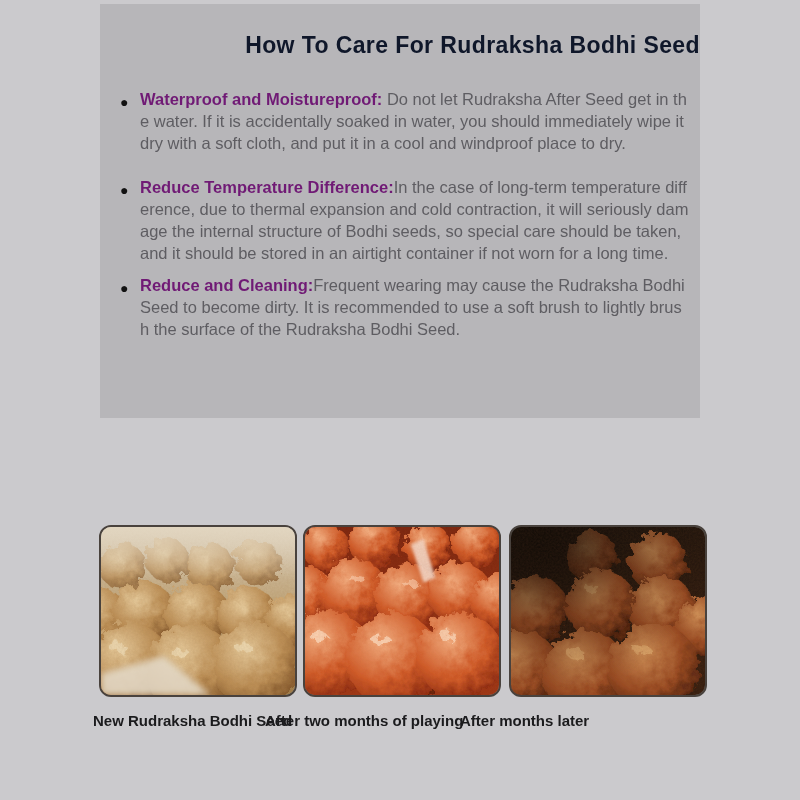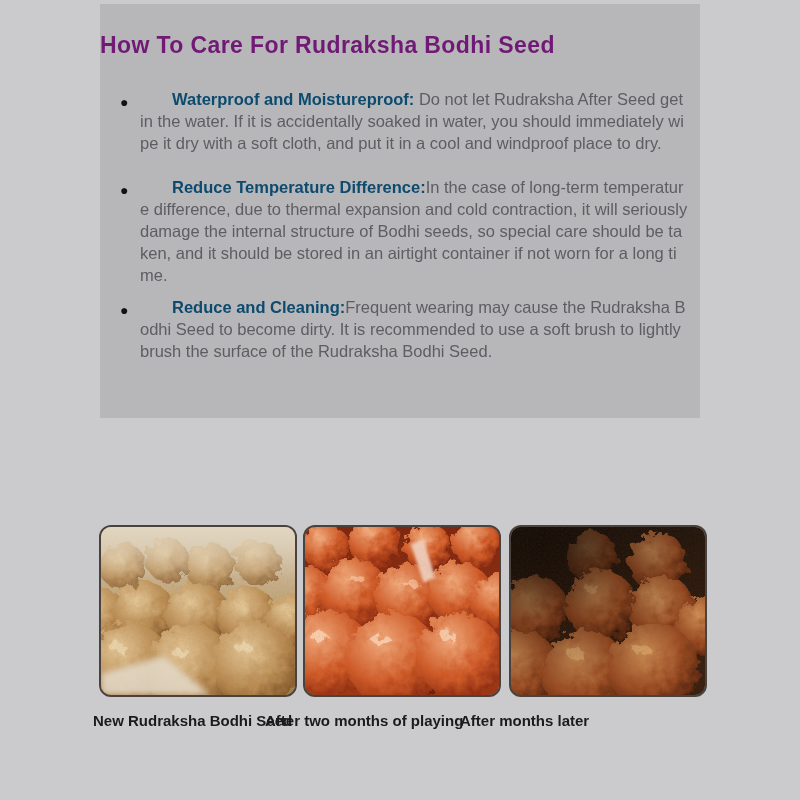--- a/index.html
+++ b/index.html
@@ -6,34 +6,35 @@
   body{
     width:800px;height:800px;position:relative;overflow:hidden;
     background:#cbcacd;
     font-family:"Liberation Sans",sans-serif;
   }
   .panel{
     position:absolute;left:100px;top:4px;width:600px;height:414px;
     background:#b7b6b9;
   }
   .title{
-    margin:26px 0 0 0;text-align:left;
-    font-size:23px;font-weight:700;color:#701a75;letter-spacing:.4px;
+    margin:26px 0 0 0;text-align:right;
+    font-size:23px;font-weight:700;color:#0f172a;letter-spacing:.4px;
     line-height:30px;
+    padding-left:12px;
   }
   .care-list{margin-top:28px;}
   .care-item{
     position:relative;padding-left:40px;padding-right:10px;
     font-size:16.5px;line-height:22px;color:#5e5d62;
     word-break:break-all;
   }
   .care-item .bullet{
     position:absolute;left:20px;top:3px;font-size:14px;color:#121212;
   }
-  .care-item .lead{font-weight:700;color:#0c4a6e;margin-left:32px;}
+  .care-item .lead{font-weight:700;color:#701a75;}
   .care-item.m1{margin-bottom:22px;}
   .care-item.m2{margin-bottom:10px;}
   .gallery{position:absolute;left:0;top:525px;width:800px;height:172px;}
   .photo{
     position:absolute;top:0;width:198px;height:172px;box-sizing:border-box;
     border:2px solid #49423d;border-radius:12px;overflow:hidden;
     background:#8a8a8a;
   }
   .photo svg{display:block;width:100%;height:100%;}
   .photo.p1{left:99px;}

